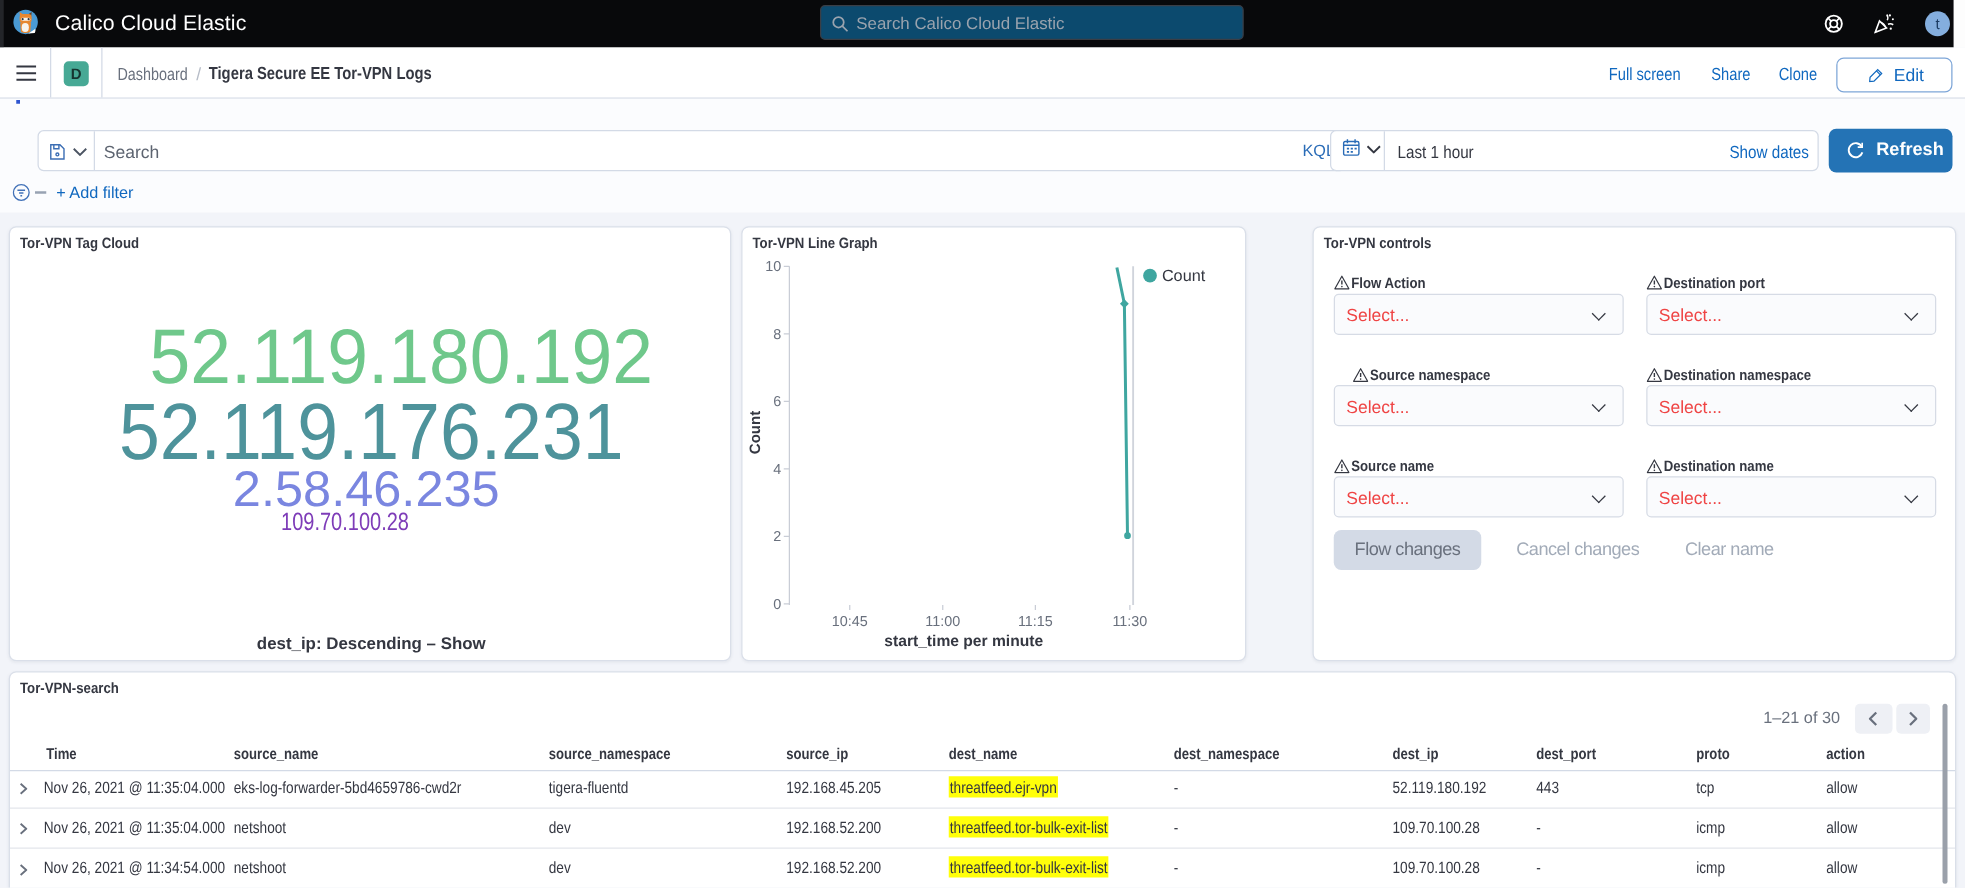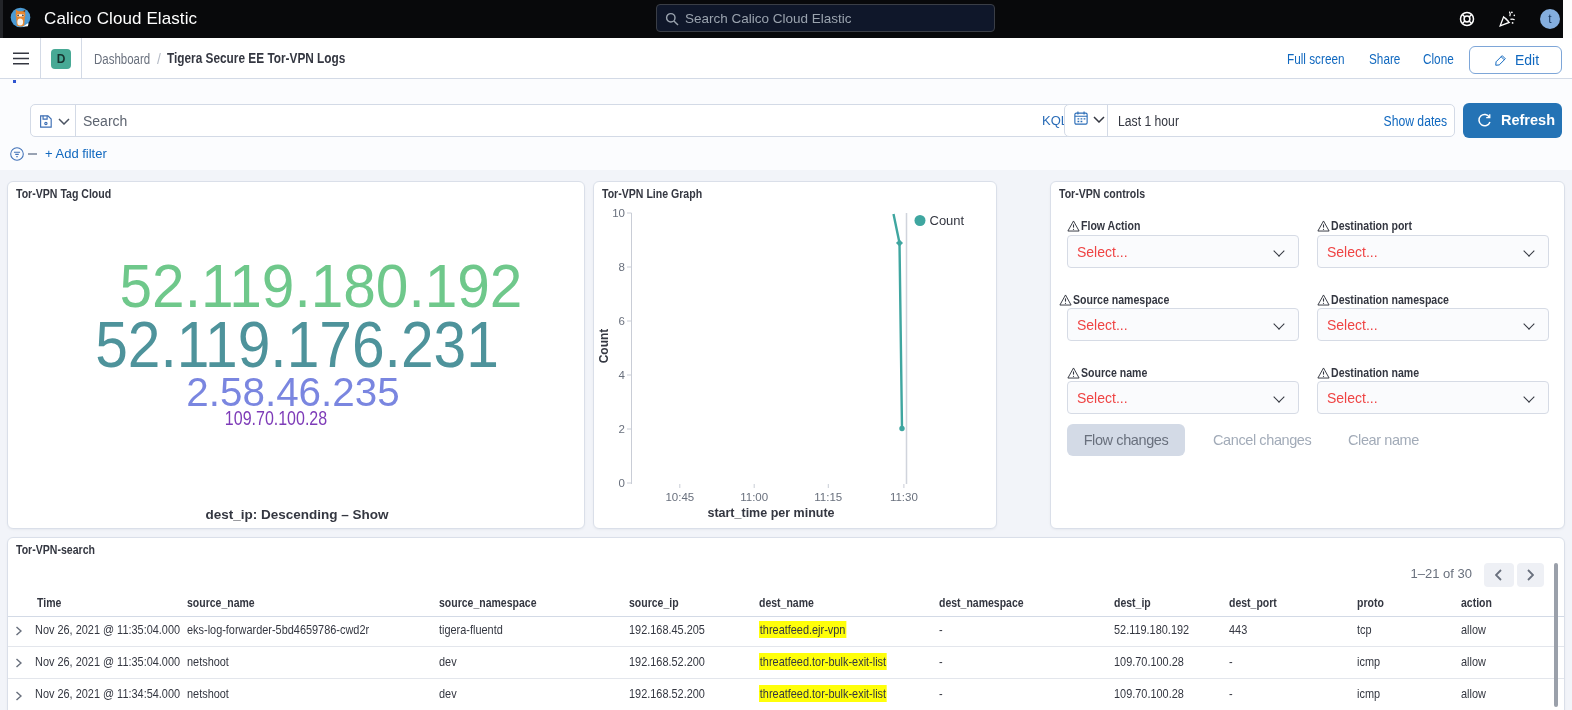--- a/index.html
+++ b/index.html
@@ -2,21 +2,21 @@
 <html><head>
 <meta charset="utf-8">
 <style>
 * { margin:0; padding:0; box-sizing:border-box; }
 html,body { width:1572px; height:710px; overflow:hidden; }
 body { font-family:"Liberation Sans", sans-serif; background:#f2f4f9; position:relative; will-change:transform; }
 .abs { position:absolute; }
 
 #hdr { position:absolute; left:0; top:0; width:1563px; height:38px; background:#08090b; }
 #hdr .title { position:absolute; left:44px; top:9px; color:#fff; font-size:17px; letter-spacing:.1px; }
-#hdrsearch { position:absolute; left:656px; top:4px; width:339px; height:28px; background:#0f172a; border:1px solid #3a3e46; border-radius:4px; }
+#hdrsearch { position:absolute; left:656px; top:4px; width:339px; height:28px; background:#0c4a6e; border:1px solid #3a3e46; border-radius:4px; }
 #hdrsearch .ph { position:absolute; left:28px; top:6px; font-size:13.5px; color:#9aa3ae; }
 
 #nav { position:absolute; left:0; top:38px; width:1572px; height:41px; background:#fff; border-bottom:1px solid #d3dae6; }
 .vdiv { position:absolute; top:0; width:1px; height:40px; background:#d3dae6; }
 #dbadge { position:absolute; left:51px; top:11px; width:20px; height:20px; background:#47a995; border-radius:4px; color:#173430; font-size:12px; font-weight:bold; text-align:center; line-height:20px; }
 .crumb1 { position:absolute; left:94px; top:13px; font-size:14px; color:#69707d; transform:scaleX(.82); transform-origin:0 50%; }
 .crumbsep { position:absolute; left:157px; top:13px; font-size:14px; color:#b6bcc7; }
 .crumb2 { position:absolute; left:167px; top:12px; font-size:14px; font-weight:bold; color:#343741; transform:scaleX(.845); transform-origin:0 50%; white-space:nowrap; }
 .navlink { position:absolute; top:13px; font-size:14px; color:#1068bf; transform:scaleX(.84); transform-origin:0 50%; white-space:nowrap; }
 #editbtn { position:absolute; left:1469px; top:46px; width:93px; height:28px; border:1px solid #7ea6d8; border-radius:6px; color:#1068bf; font-size:14px; font-weight:500; text-align:center; line-height:26px; background:#fff; }
@@ -216,21 +216,21 @@
         <path d="M8 1.2 L15 13.8 H1 Z" stroke-linejoin="round"></path>
         <path d="M8 5.5 V9.5" stroke-width="1.4"></path>
         <circle cx="8" cy="11.6" r="0.8" fill="#343741" stroke="none"></circle>
       </svg><span>Destination port</span></div>
   <div class="csel" style="left:16px;top:53px">
       <div class="ph">Select...</div>
     </div>
   <div class="csel" style="left:266px;top:53px">
       <div class="ph">Select...</div>
     </div>
-  <div class="clabel" style="left:8px;top:111px"><svg class="wi" width="13" height="12" viewBox="0 0 16 15" fill="none" stroke="#343741" stroke-width="1.2">
+  <div class="clabel" style="left:31px;top:111px"><svg class="wi" width="13" height="12" viewBox="0 0 16 15" fill="none" stroke="#343741" stroke-width="1.2">
         <path d="M8 1.2 L15 13.8 H1 Z" stroke-linejoin="round"></path>
         <path d="M8 5.5 V9.5" stroke-width="1.4"></path>
         <circle cx="8" cy="11.6" r="0.8" fill="#343741" stroke="none"></circle>
       </svg><span>Source namespace</span></div>
   <div class="clabel" style="left:266px;top:111px"><svg class="wi" width="13" height="12" viewBox="0 0 16 15" fill="none" stroke="#343741" stroke-width="1.2">
         <path d="M8 1.2 L15 13.8 H1 Z" stroke-linejoin="round"></path>
         <path d="M8 5.5 V9.5" stroke-width="1.4"></path>
         <circle cx="8" cy="11.6" r="0.8" fill="#343741" stroke="none"></circle>
       </svg><span>Destination namespace</span></div>
   <div class="csel" style="left:16px;top:126px">

